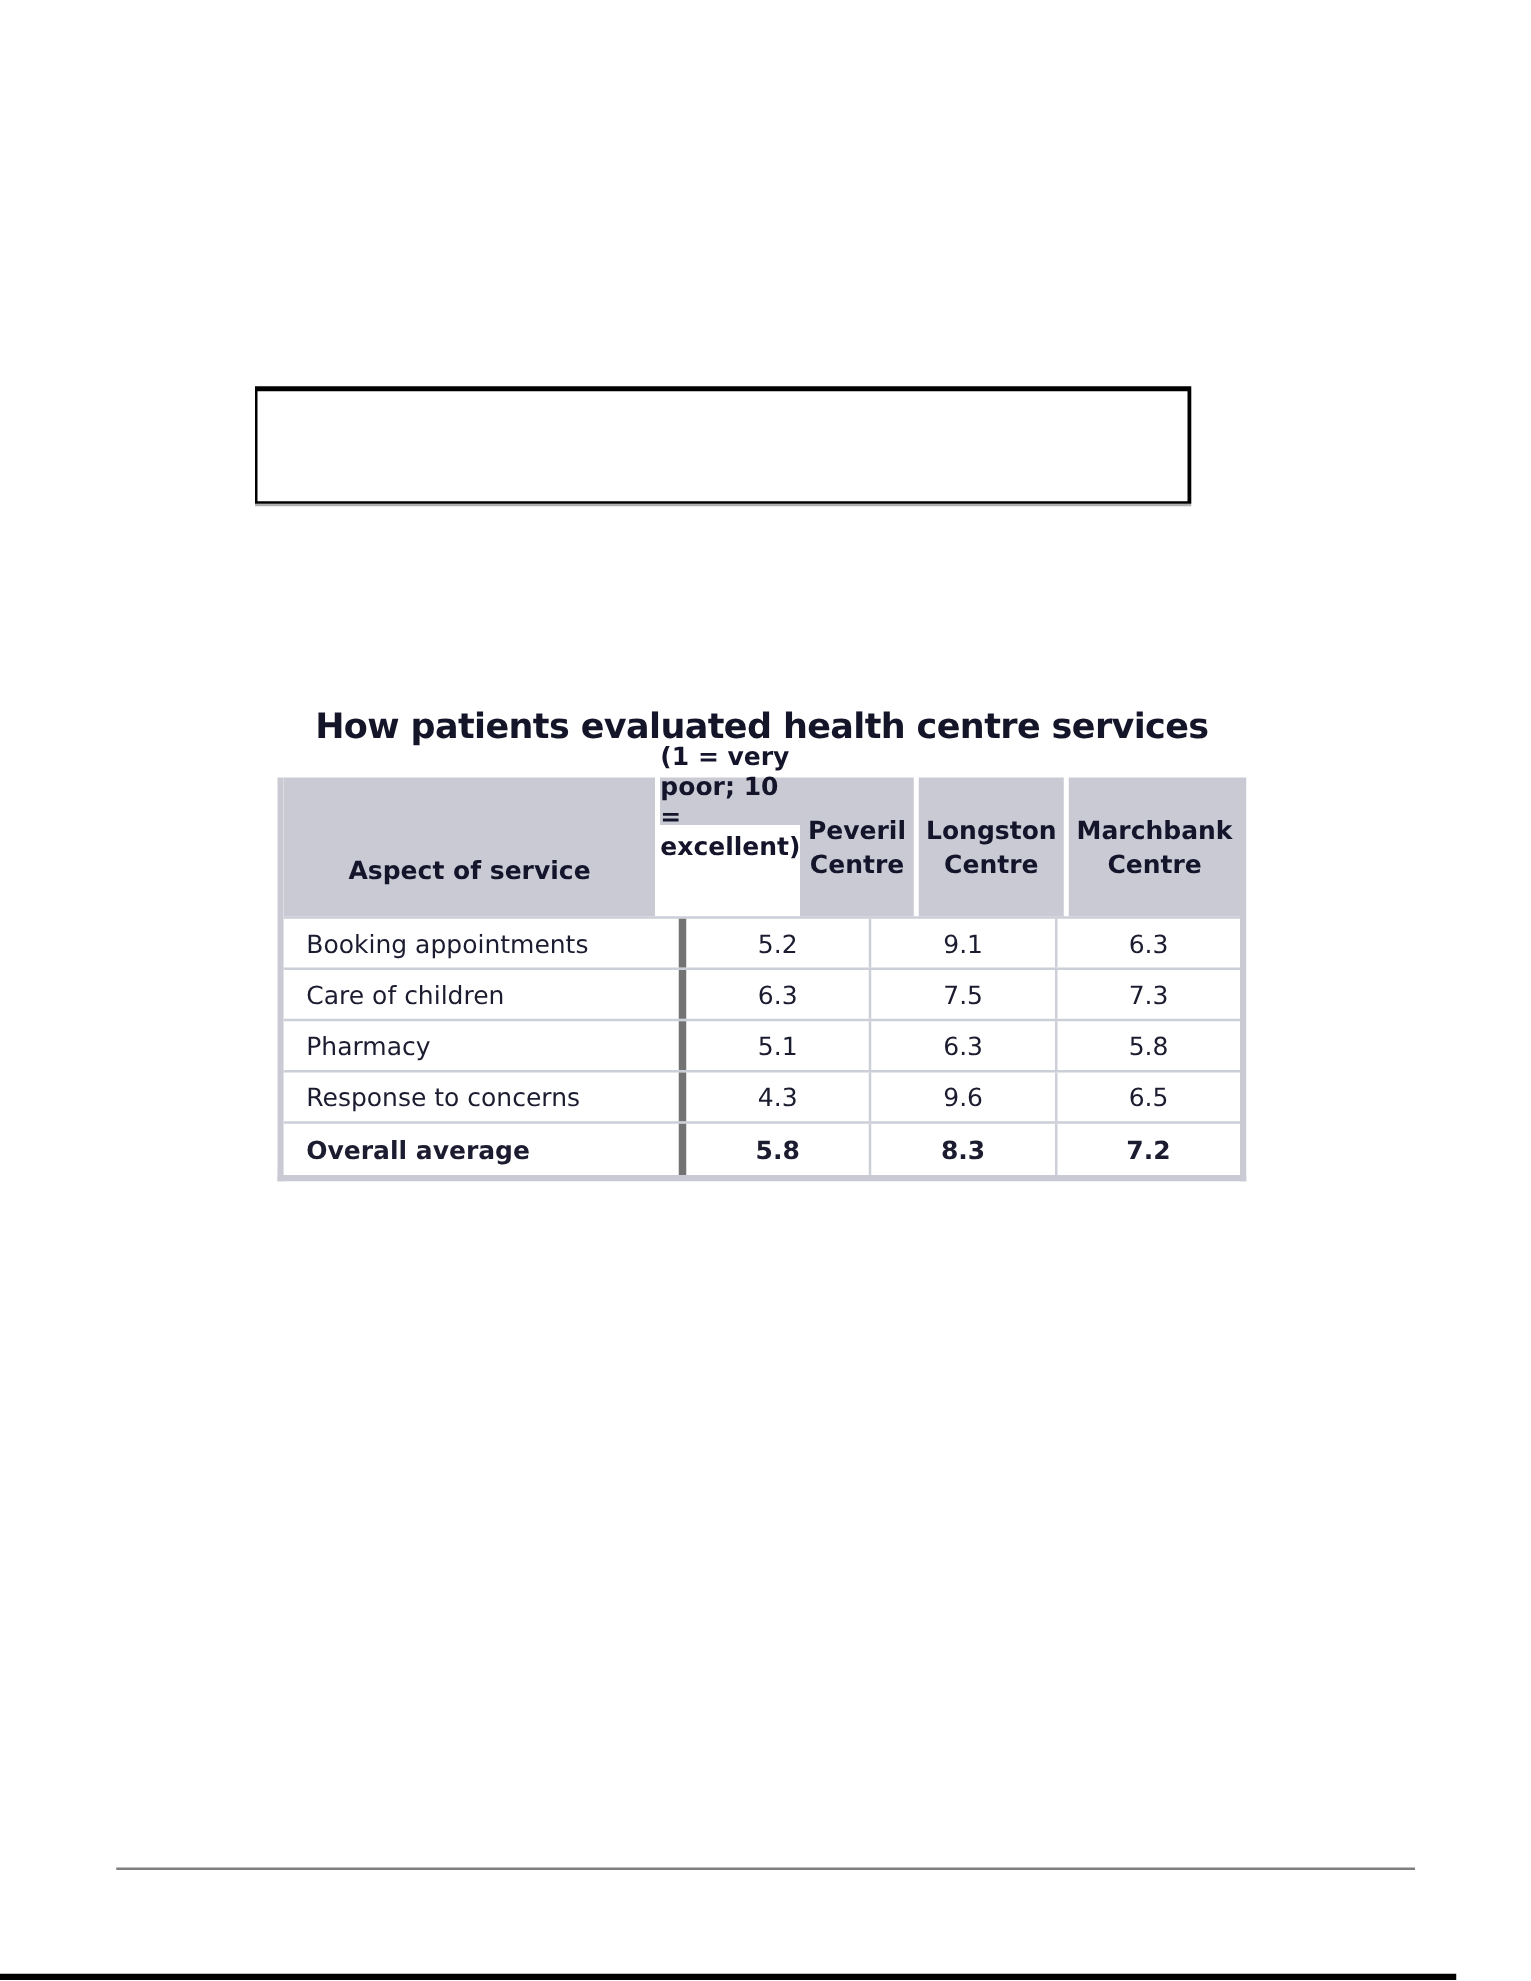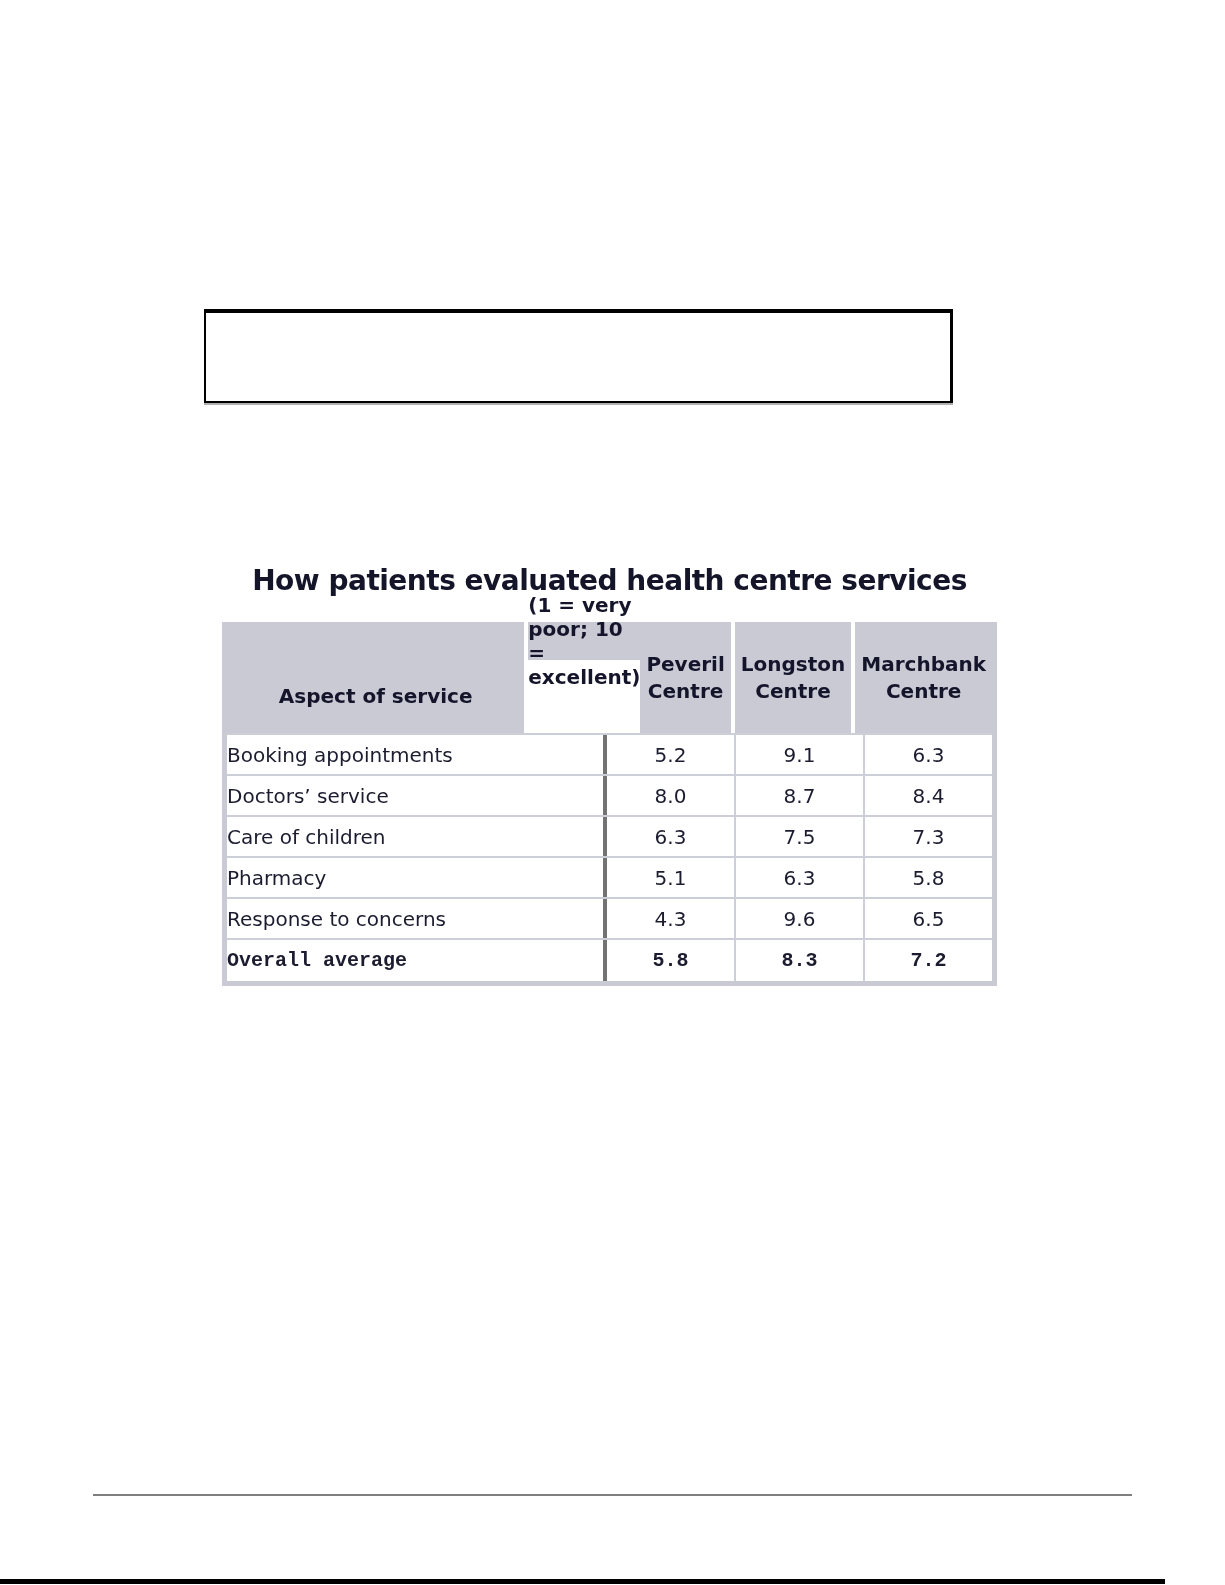--- a/index.html
+++ b/index.html
@@ -57,25 +57,25 @@
   .hdr-cols { display:flex; flex:1; }
   .hdr-col {
     flex:1; background:#c9cad4;
     display:flex; align-items:center; justify-content:center;
     text-align:center; font-weight:700; font-size:20px;
     line-height:1.35; padding:0 6px;
   }
   .hdr-col + .hdr-col { margin-left:4px; }
 
   .row { display:flex; height:39px; border-top:2px solid #ccced8; background:#ffffff; }
-  .row.overall { height:41px; font-weight:700;font-family:Liberation Mono, monospace; }
+  .row.overall { height:41px; font-weight:700; }
   .cell-label {
-    width:380px; border-right:4px solid #737373;
+    width:322px; border-right:6px solid #737373;
     display:flex; align-items:center;
-    padding-left:0; box-sizing:border-box;
+    padding-left:18px; box-sizing:border-box;
     color:#1c1c30;
   }
   .cell-val {
     flex:1; display:flex; align-items:center; justify-content:center;
     color:#1c1c30;
   }
   .cell-val + .cell-val { border-left:2px solid #ccced8; }
 
   
   .footer-rule {
@@ -112,26 +112,20 @@
       </div>
     </div>
 
     <div class="row">
       <div class="cell-label">Booking appointments</div>
       <div class="cell-val">5.2</div>
       <div class="cell-val">9.1</div>
       <div class="cell-val">6.3</div>
     </div>
 
-    <div class="row">
-      <div class="cell-label">Doctors’ service</div>
-      <div class="cell-val">8.0</div>
-      <div class="cell-val">8.7</div>
-      <div class="cell-val">8.4</div>
-    </div>
 
     <div class="row">
       <div class="cell-label">Care of children</div>
       <div class="cell-val">6.3</div>
       <div class="cell-val">7.5</div>
       <div class="cell-val">7.3</div>
     </div>
 
     <div class="row">
       <div class="cell-label">Pharmacy</div>

